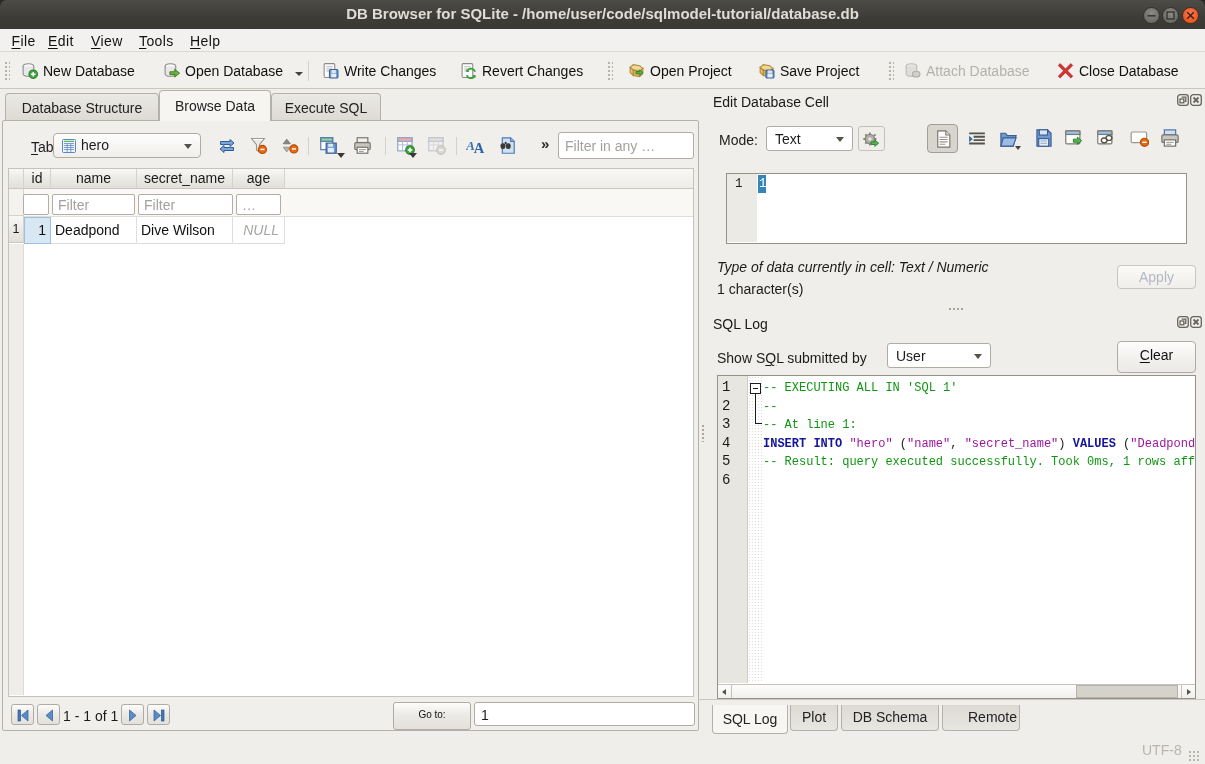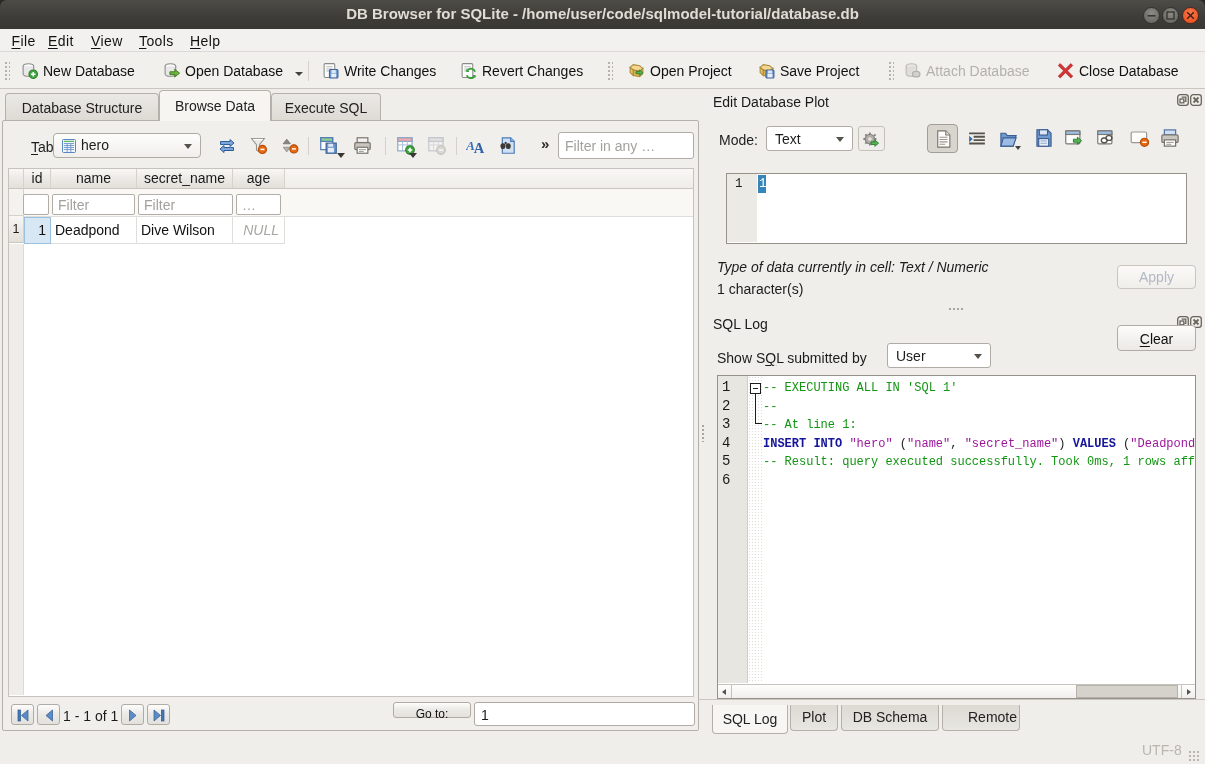--- a/index.html
+++ b/index.html
@@ -281,29 +281,29 @@
           <path d="M10.5 1 v11 L4 6.5z" fill="#5b8cc6" stroke="#2d5b94" stroke-width="0.7"></path>
         </svg></div>
     <div class="abs" style="left:60px; top:587px; font-size:14px;">1 - 1 of 1</div>
     <div class="btn" style="left:118px; top:583px; width:23px; height:21px;"><svg width="14" height="13" viewBox="0 0 14 13" style="margin-top:4px;">
           <path d="M3.5 1 v11 L10 6.5z" fill="#5b8cc6" stroke="#2d5b94" stroke-width="0.7"></path>
         </svg></div>
     <div class="btn" style="left:144px; top:583px; width:23px; height:21px;"><svg width="14" height="13" viewBox="0 0 14 13" style="margin-top:4px;">
           <path d="M2 1 v11 L8.5 6.5z" fill="#5b8cc6" stroke="#2d5b94" stroke-width="0.7"></path>
           <rect x="9.4" y="1" width="2.6" height="11" fill="#4377b7" stroke="#2d5b94" stroke-width="0.7"></rect>
         </svg></div>
-    <div class="btn" style="left:390px; top:581px; width:78px; height:16px; line-height:23px; font-size:12px;">Go to:</div>
+    <div class="btn" style="left:390px; top:581px; width:78px; height:28px; line-height:23px; font-size:10px;">Go to:</div>
     <div class="input" style="left:471px; top:581px; width:221px; height:24px;">
         <span style="position:absolute; left:6px; top:4px; font-size:14px;">1</span>
       </div>
   </div>
 
   <div class="abs" id="rightdock">
 
-    <div class="docktitle" style="left:15px; top:5px;">Edit Database Plot</div>
+    <div class="docktitle" style="left:15px; top:5px;">Edit Database Cell</div>
     <svg class="abs" style="left:479px; top:5px;" width="12" height="12" viewBox="0 0 12 12">
         <rect x="0.7" y="0.7" width="10.6" height="10.6" rx="2.6" fill="none" stroke="#68655e" stroke-width="1.3"></rect>
         <path d="M4.6 3.2 h4.2 v4.2 h-1.4" fill="none" stroke="#68655e" stroke-width="1.3"></path>
         <rect x="3" y="5" width="3.8" height="3.8" fill="#f2f0ec" stroke="#68655e" stroke-width="1.3"></rect>
       </svg>
     <svg class="abs" style="left:492px; top:5px;" width="12" height="12" viewBox="0 0 12 12">
         <rect x="0.7" y="0.7" width="10.6" height="10.6" rx="2.6" fill="none" stroke="#68655e" stroke-width="1.3"></rect>
         <path d="M3.5 3.5 l5 5 M8.5 3.5 l-5 5" stroke="#68655e" stroke-width="1.8"></path>
       </svg>
 
@@ -392,21 +392,21 @@
     <svg class="abs" style="left:492px; top:227px;" width="12" height="12" viewBox="0 0 12 12">
         <rect x="0.7" y="0.7" width="10.6" height="10.6" rx="2.6" fill="none" stroke="#68655e" stroke-width="1.3"></rect>
         <path d="M3.5 3.5 l5 5 M8.5 3.5 l-5 5" stroke="#68655e" stroke-width="1.8"></path>
       </svg>
 
     <div class="abs" style="left:19px; top:261px; font-size:14px;">Show S<span class="mn">Q</span>L submitted by</div>
     <div class="combo" style="left:189px; top:254px; width:104px; height:25px;">
         <span style="position:absolute; left:8px; top:4px; font-size:14px;">User</span>
         <span class="arr"></span>
       </div>
-    <div class="btn" style="left:419px; top:236px; width:79px; height:26px; line-height:27px; font-size:14px; background:linear-gradient(#fdfdfc,#f2f0ed 60%,#eceae6); border-radius:4px;"><span class="mn">C</span>lear</div>
+    <div class="btn" style="left:419px; top:252px; width:79px; height:32px; line-height:27px; font-size:14px; background:linear-gradient(#fdfdfc,#f2f0ed 60%,#eceae6); border-radius:4px;"><span class="mn">C</span>lear</div>
 
     <div class="abs" style="left:19px; top:286px; width:479px; height:324px; background:#fff; border:1px solid #979289; overflow:hidden;">
       <div class="abs" style="left:0; top:0; width:30px; height:307px; background:#e8e6e1; border-right:1px solid #d0cdc7;"></div>
       <div class="abs" style="left:30px; top:0; width:14px; height:307px; background-image:radial-gradient(circle,#dedbd5 0.6px,transparent 0.8px); background-size:3px 3px;"></div>
       <div class="abs mono" id="lnums" style="left:4px; top:2px; line-height:18.5px; color:#191919; font-size:14px;">1<br>2<br>3<br>4<br>5<br>6</div>
 
       <div class="abs" style="left:32px; top:7px; width:11px; height:11px; background:#fff; border:1px solid #1c1c1c;">
           <div class="abs" style="left:2px; top:4px; width:5px; height:1.2px; background:#1c1c1c;"></div>
         </div>
       <div class="abs" style="left:37px; top:18px; width:1.2px; height:30px; background:#1c1c1c;"></div>

